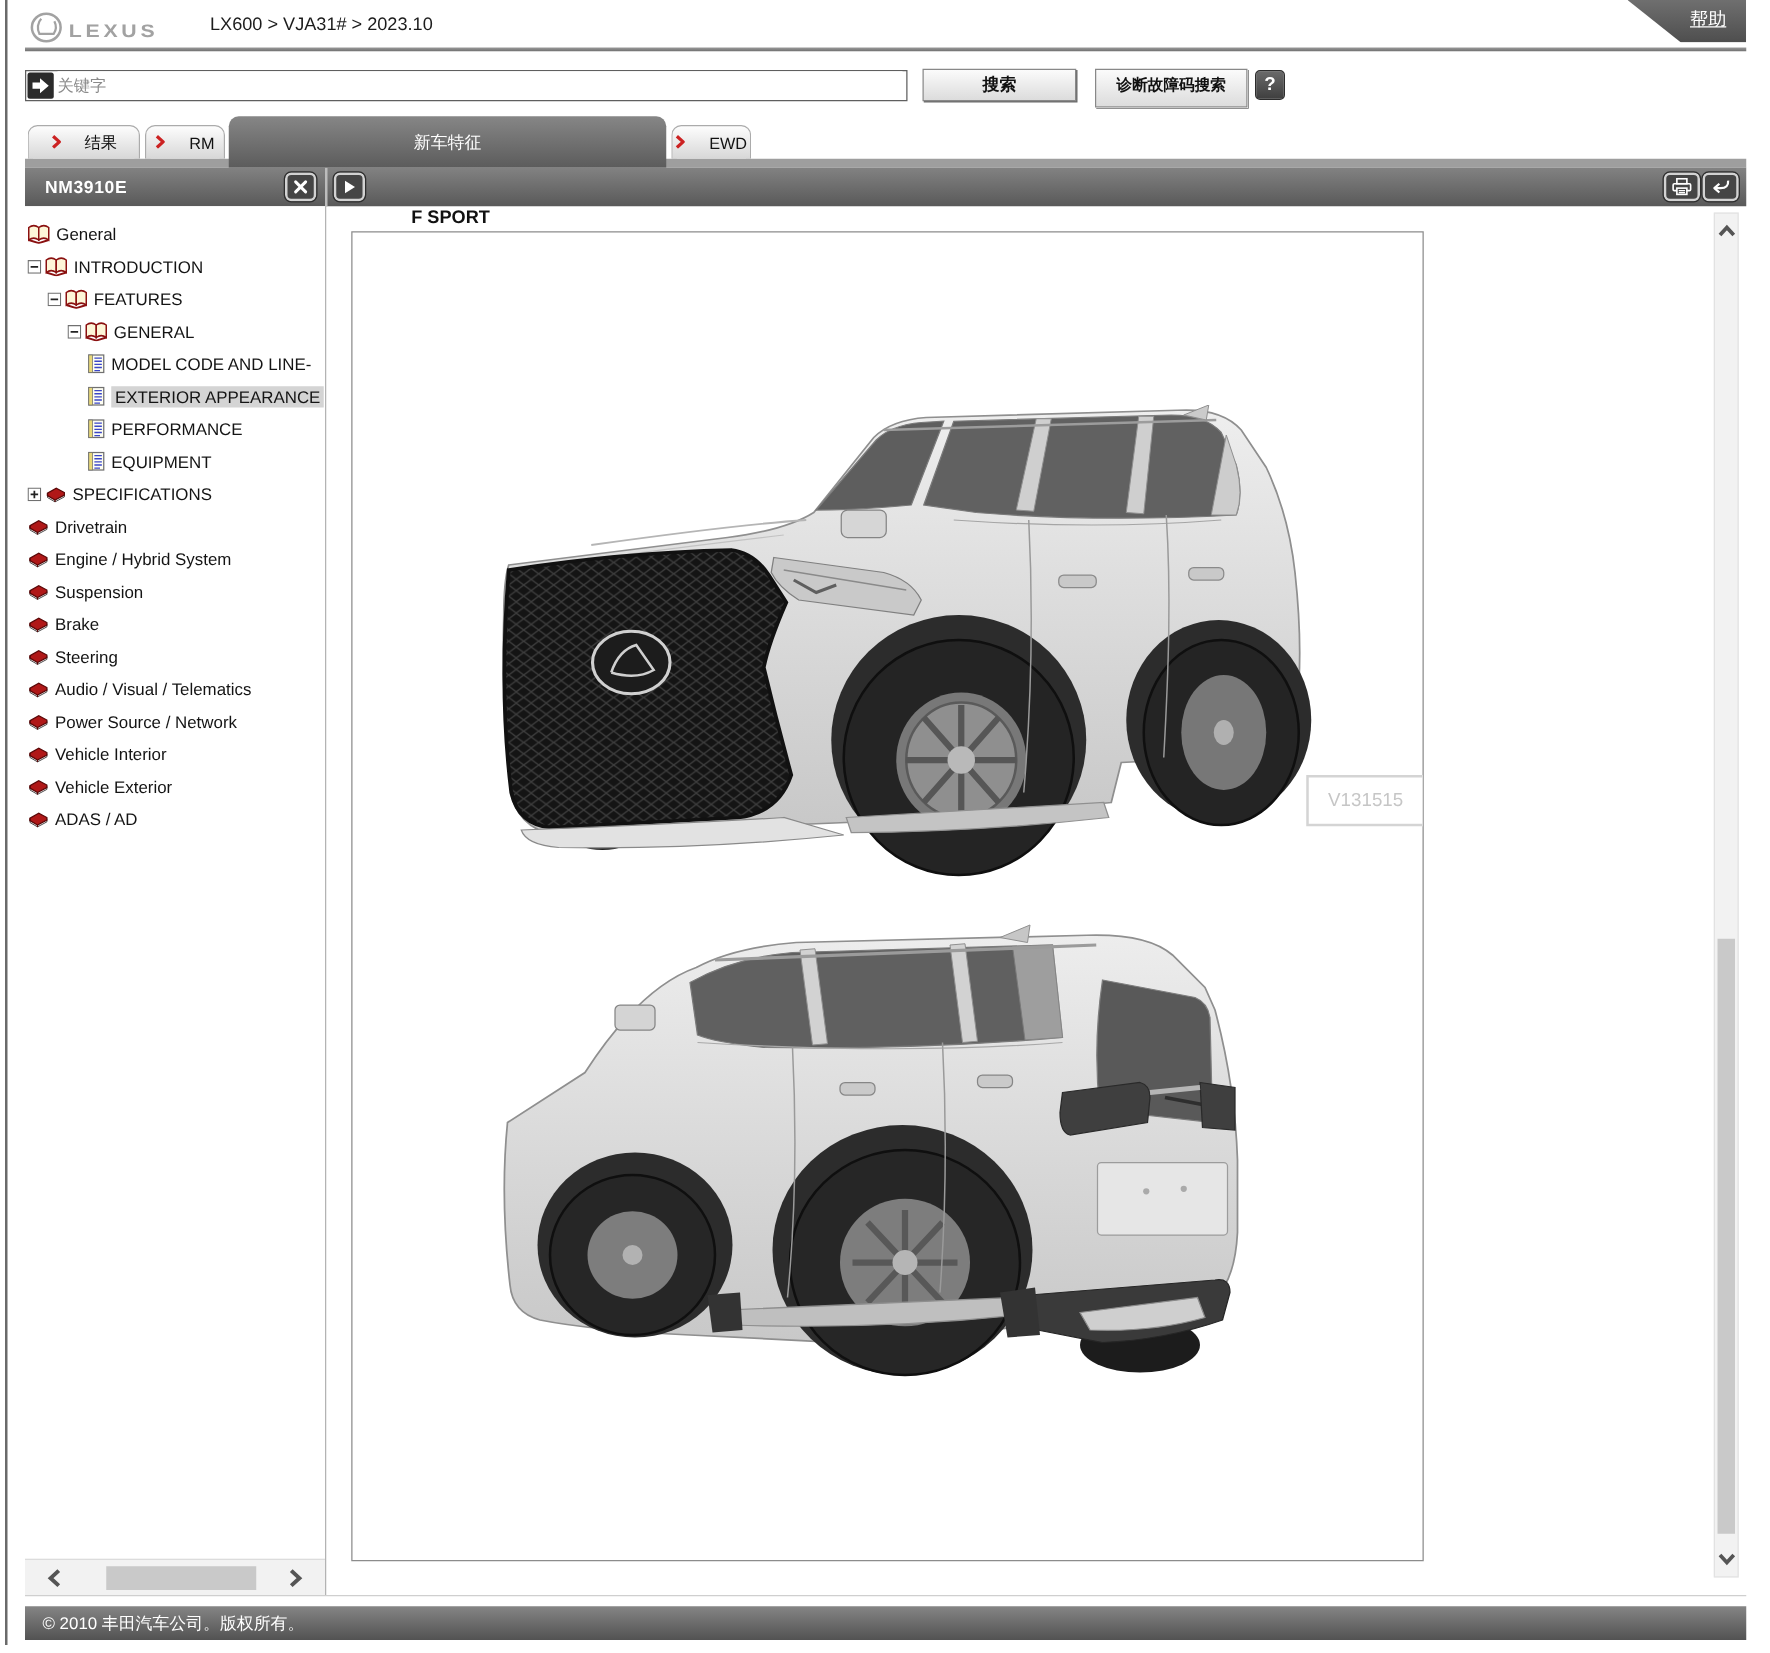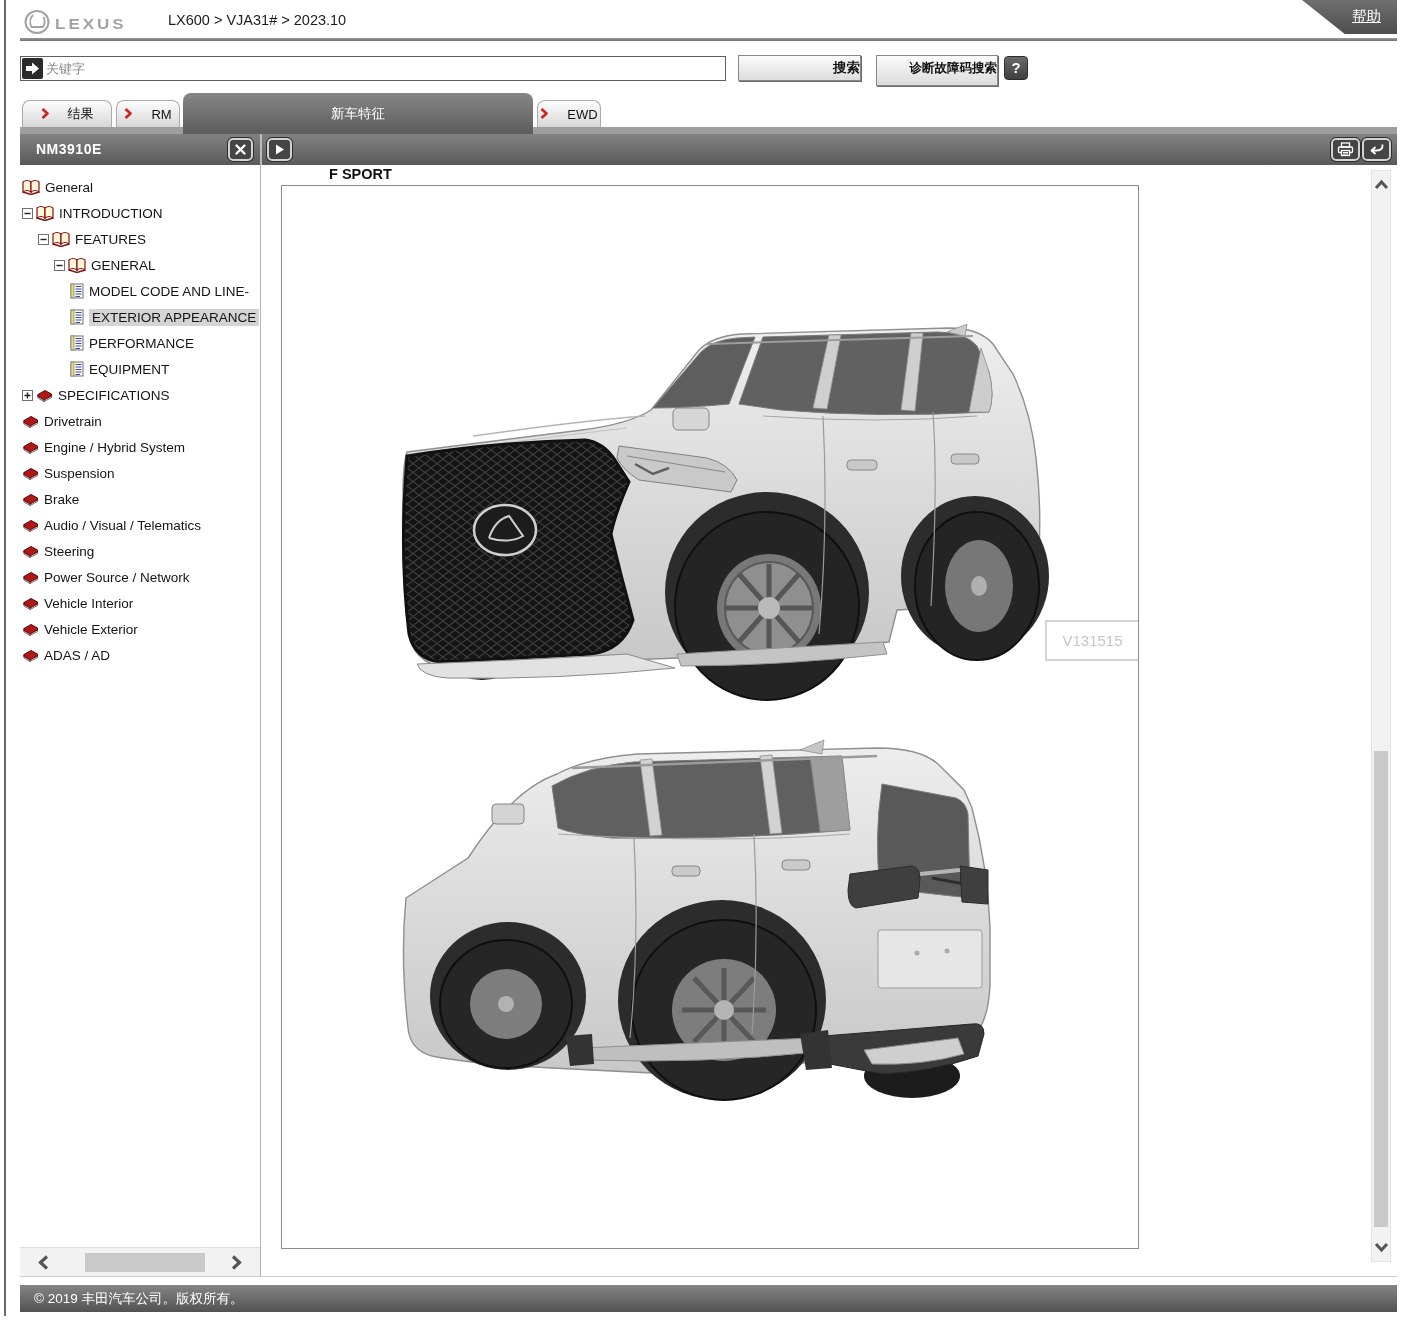--- a/index.html
+++ b/index.html
@@ -21,21 +21,21 @@
   #header-rule { left:20px; top:38px; width:1377px; height:3px; background:linear-gradient(#9a9a9a,#707070); }
 
   
   #search-box { left:20px; top:56px; width:706px; height:25px; border:1px solid #5f5f5f; background:#fff; }
   #search-arrow { left:22px; top:58px; width:21px; height:21px; background:#2b2b2b; border-radius:2px; }
   #search-input { position:absolute; left:46px; top:57px; width:676px; height:23px; border:none; outline:none;
     font-size:13px; color:#333; font-family:"Liberation Sans",sans-serif; }
   #search-input::placeholder { color:#8a8a8a; }
   .push-btn { background:linear-gradient(#fbfbfb,#dcdcdc); border:1px solid #888;
     box-shadow:1px 1px 0 #6b6b6b; font-weight:bold; font-size:13.5px; color:#111;
-    text-align:right; cursor:pointer; font-family:"Liberation Sans",sans-serif; }
+    text-align:center; cursor:pointer; font-family:"Liberation Sans",sans-serif; }
   #btn-search { left:738px; top:55px; width:123px; height:26px; line-height:24px; }
   #btn-dtc { left:876px; top:55px; width:122px; height:31px; line-height:24px; font-size:12.5px; }
   #btn-qmark { left:1004px; top:56px; width:24px; height:24px; background:linear-gradient(#6a6a6a,#3f3f3f);
     border:1px solid #2c2c2c; border-radius:4px; color:#fff; font-weight:bold; font-size:15px;
     text-align:center; line-height:22px; cursor:pointer; }
 
   
   .tab { position:absolute; border-radius:8px 8px 0 0; cursor:pointer; white-space:nowrap;
     font-size:13px; color:#111; display:flex; align-items:center; justify-content:center; gap:19px; }
   .tab.inactive { top:100px; height:27px; background:linear-gradient(#fdfdfd,#d7d7d7); border:1px solid #ababab; border-bottom:none; }
@@ -335,32 +335,32 @@
         </div>
         <div class="tree-row">
           <span class="gap" style="width: 2px;"></span>
           <span class="tree-icon">
             <svg width="17" height="15" viewBox="0 0 17 15">
               <path d="M2 10 L8 13.5 L15.5 9.5 L15.5 7 L9 3.5 L2 7.5 Z" fill="#fff" stroke="#333" stroke-width=".7"></path>
               <path d="M2 8.5 L8 12 L15.5 8 L15.5 6 L9 2.5 L2 6.5 Z" fill="#b01818" stroke="#5a0808" stroke-width="1"></path>
               <path d="M2 6.5 L2 8.5 M8 12 L8 13.5" stroke="#5a0808" stroke-width="1"></path>
             </svg>
           </span>
+          <span class="tree-label">Steering</span>
+        </div>
+        <div class="tree-row">
+          <span class="gap" style="width: 2px;"></span>
+          <span class="tree-icon">
+            <svg width="17" height="15" viewBox="0 0 17 15">
+              <path d="M2 10 L8 13.5 L15.5 9.5 L15.5 7 L9 3.5 L2 7.5 Z" fill="#fff" stroke="#333" stroke-width=".7"></path>
+              <path d="M2 8.5 L8 12 L15.5 8 L15.5 6 L9 2.5 L2 6.5 Z" fill="#b01818" stroke="#5a0808" stroke-width="1"></path>
+              <path d="M2 6.5 L2 8.5 M8 12 L8 13.5" stroke="#5a0808" stroke-width="1"></path>
+            </svg>
+          </span>
           <span class="tree-label">Audio / Visual / Telematics</span>
-        </div>
-        <div class="tree-row">
-          <span class="gap" style="width: 2px;"></span>
-          <span class="tree-icon">
-            <svg width="17" height="15" viewBox="0 0 17 15">
-              <path d="M2 10 L8 13.5 L15.5 9.5 L15.5 7 L9 3.5 L2 7.5 Z" fill="#fff" stroke="#333" stroke-width=".7"></path>
-              <path d="M2 8.5 L8 12 L15.5 8 L15.5 6 L9 2.5 L2 6.5 Z" fill="#b01818" stroke="#5a0808" stroke-width="1"></path>
-              <path d="M2 6.5 L2 8.5 M8 12 L8 13.5" stroke="#5a0808" stroke-width="1"></path>
-            </svg>
-          </span>
-          <span class="tree-label">Steering</span>
         </div>
         <div class="tree-row">
           <span class="gap" style="width: 2px;"></span>
           <span class="tree-icon">
             <svg width="17" height="15" viewBox="0 0 17 15">
               <path d="M2 10 L8 13.5 L15.5 9.5 L15.5 7 L9 3.5 L2 7.5 Z" fill="#fff" stroke="#333" stroke-width=".7"></path>
               <path d="M2 8.5 L8 12 L15.5 8 L15.5 6 L9 2.5 L2 6.5 Z" fill="#b01818" stroke="#5a0808" stroke-width="1"></path>
               <path d="M2 6.5 L2 8.5 M8 12 L8 13.5" stroke="#5a0808" stroke-width="1"></path>
             </svg>
           </span>
@@ -529,14 +529,14 @@
     </div>
     <div id="vscroll-thumb"></div>
     <div class="scroll-arrow" style="left:2px;bottom:8px;">
       <svg width="15" height="12" viewBox="0 0 15 12">
           <polyline points="2,3 7.5,9 13,3" fill="none" stroke="#555" stroke-width="3"></polyline>
         </svg>
     </div>
   </div>
 
   <div class="abs" id="bottom-rule"></div>
-  <div class="abs" id="footer">© 2019 丰田汽车公司。版权所有。</div>
+  <div class="abs" id="footer">© 2010 丰田汽车公司。版权所有。</div>
 </div>
 
 </body></html>

